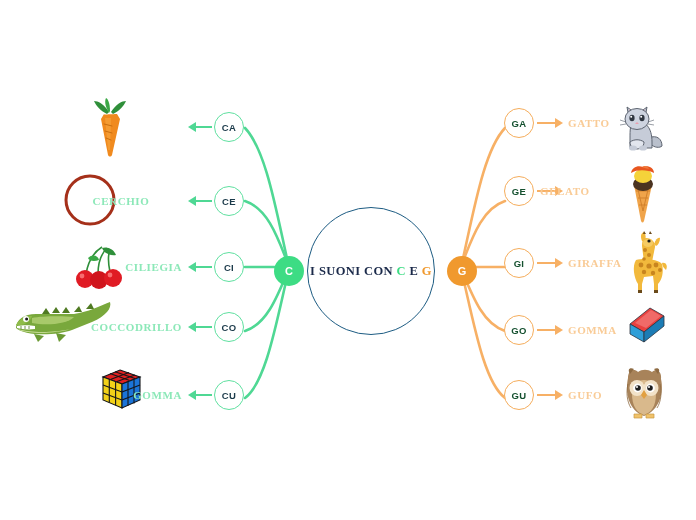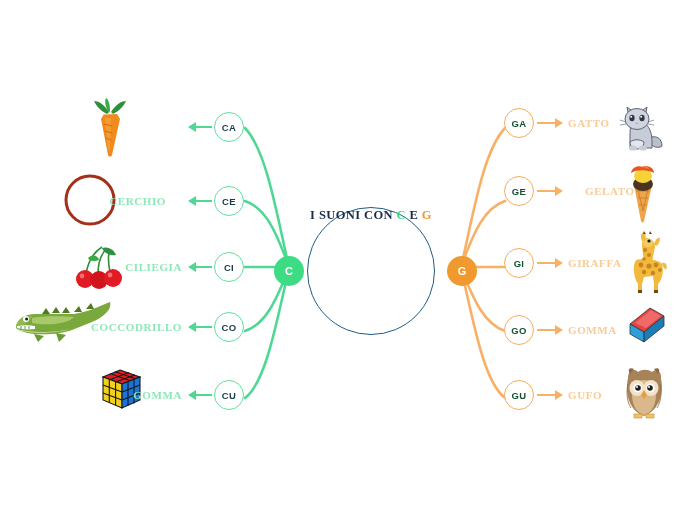--- a/index.html
+++ b/index.html
@@ -28,21 +28,21 @@
     position: absolute;
     left: 307px;
     top: 207px;
     width: 128px;
     height: 128px;
     border-radius: 50%;
     background: #ffffff;
     border: 1.6px solid #1d5c83;
     box-sizing: border-box;
     display: flex;
-    align-items: flex-start;
+    align-items: center;
     justify-content: center;
     z-index: 6;
   }
   .center-label {
     font-family: "Liberation Serif", serif;
     font-weight: bold;
     font-size: 12.5px;
     color: #1b2a4a;
     letter-spacing: .4px;
     white-space: nowrap;
@@ -208,21 +208,21 @@
     </svg>
   </div>
 
   <div class="leaf left" style="left:214px; top:186px;">
     <span>CE</span>
   </div>
   <div class="arrow left" style="left:188px; top:196px; width:24px;">
     <span class="head"></span>
     <span class="shaft"></span>
   </div>
-  <div class="word left" style="left:44px; top:195px; width:122px;">CERCHIO</div>
+  <div class="word left" style="left:60px; top:195px; width:122px;text-align:center;">CERCHIO</div>
   <div class="pic" style="left:62px; top:172px;">
     <svg width="56" height="56" viewBox="0 0 56 56">
       <circle cx="28" cy="28" r="24" fill="none" stroke="#a5301a" stroke-width="3"></circle>
     </svg>
   </div>
 
   <div class="leaf left" style="left:214px; top:252px;">
     <span>CI</span>
   </div>
   <div class="arrow left" style="left:188px; top:262px; width:24px;">
@@ -356,21 +356,21 @@
     </svg>
   </div>
 
   <div class="leaf right" style="left:504px; top:176px;">
     <span>GE</span>
   </div>
   <div class="arrow right" style="left:537px; top:186px; width:26px;">
     <span class="shaft"></span>
     <span class="head"></span>
   </div>
-  <div class="word right" style="left:585px; top:185px; width:110px;">GELATO</div>
+  <div class="word right" style="left:540px; top:185px; width:110px;">GELATO</div>
   <div class="pic" style="left:622px; top:165px;">
     <svg width="42" height="58" viewBox="0 0 42 58">
       <g>
         <path d="M12 20 L30 20 L22 56 C21 58 20 58 19 56 Z" fill="#f0a44a"></path>
         <g stroke="#d2812c" stroke-width="1" fill="none">
           <path d="M14 26 L28 26"></path>
             <path d="M16 33 L26 33"></path>
             <path d="M17 40 L25 40"></path>
           <path d="M15 20 L21 46"></path>
             <path d="M27 20 L21 46"></path>

